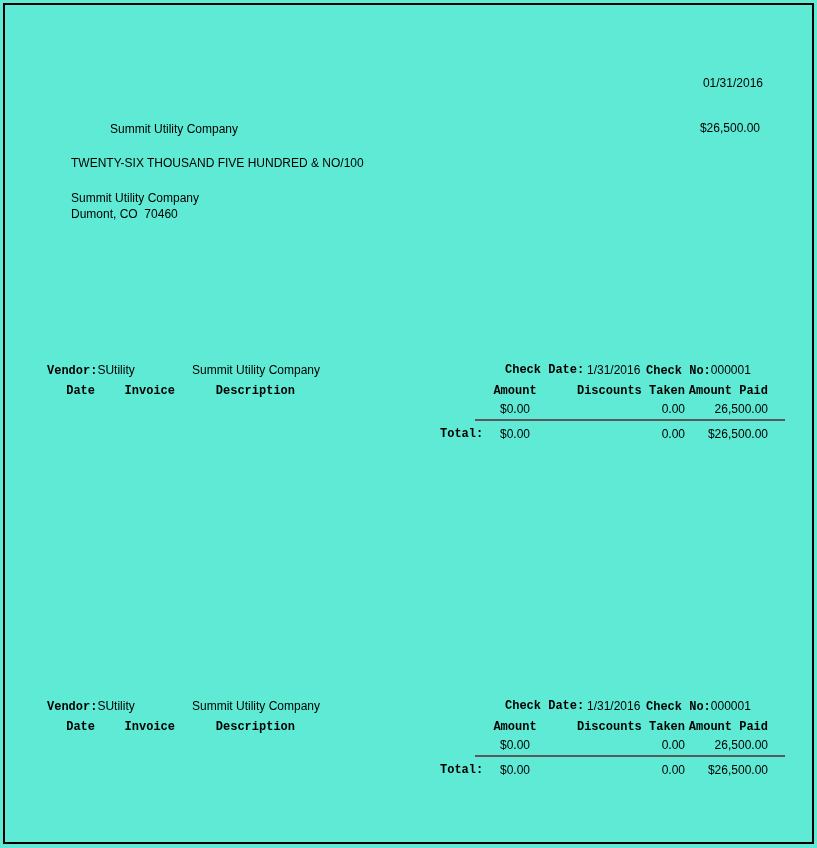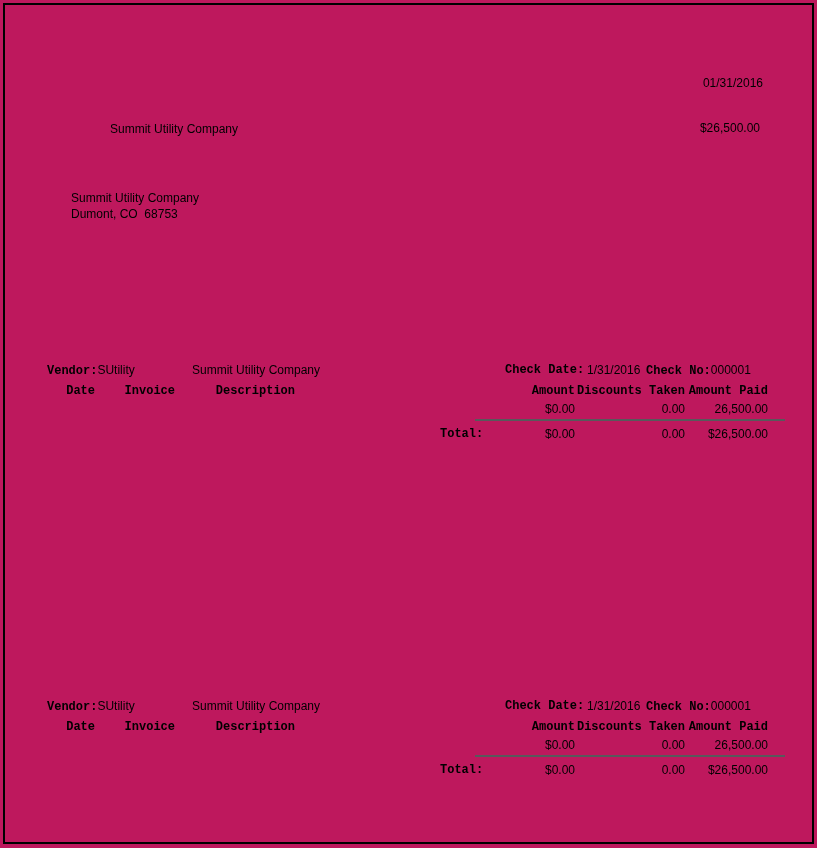--- a/index.html
+++ b/index.html
@@ -4,21 +4,21 @@
 <style>
   html, body {
     margin: 0;
     padding: 0;
     background: #ffffff;
   }
   .page {
     position: relative;
     width: 817px;
     height: 848px;
-    background: #be185d;
+    background: #5eead4;
     font-family: "Liberation Sans", "DejaVu Sans", sans-serif;
     font-size: 12px;
     color: #000000;
     overflow: hidden;
   }
   .page-border {
     position: absolute;
     left: 3px;
     top: 3px;
     right: 3px;
@@ -33,39 +33,40 @@
   .stub { position: absolute; left: 0; width: 817px; height: 85px; }
   .sep-line {
     position: absolute;
     left: 475px;
     top: 56px;
     width: 310px;
     height: 2px;
     background: #58595b;
   }
   
-  .col-amount      { left: 455px; width: 120px; text-align: right; }
+  .col-amount      { left: 455px; width: 120px; text-align: center; }
   .col-discounts   { left: 565px; width: 120px; text-align: right; }
   .col-amountpaid  { left: 664px; width: 104px; text-align: right; }
 </style>
 </head>
 <body>
 
 <div class="page">
   <div class="page-border"></div>
 
   <div class="abs right" style="left:613px; top:76px; width:150px;">01/31/2016</div>
 
   <div class="abs" style="left:110px; top:122px;">Summit Utility Company</div>
 
   <div class="abs right" style="left:610px; top:121px; width:150px;">$26,500.00</div>
 
+  <div class="abs" style="left:71px; top:156px;">TWENTY-SIX THOUSAND FIVE HUNDRED &amp; NO/100</div>
 
   <div class="abs" style="left:71px; top:191px;">Summit Utility Company</div>
-  <div class="abs" style="left:71px; top:207px;">Dumont, CO  68753</div>
+  <div class="abs" style="left:71px; top:207px;">Dumont, CO  70460</div>
 
   <div class="stub" style="top:363px;">
     <div class="abs" style="left:47px; top:0;"><span class="b">Vendor:</span><span>SUtility</span></div>
     <div class="abs" style="left:192px; top:0;">Summit Utility Company</div>
     <div class="abs b" style="left:505px; top:0;">Check Date:</div>
     <div class="abs" style="left:587px; top:0;">1/31/2016</div>
     <div class="abs" style="left:646px; top:0;"><span class="b">Check No:</span><span>000001</span></div>
 
     <div class="abs b center" style="left:40px; top:21px; width:55px;">Date</div>
     <div class="abs b center" style="left:105px; top:21px; width:70px;">Invoice</div>

